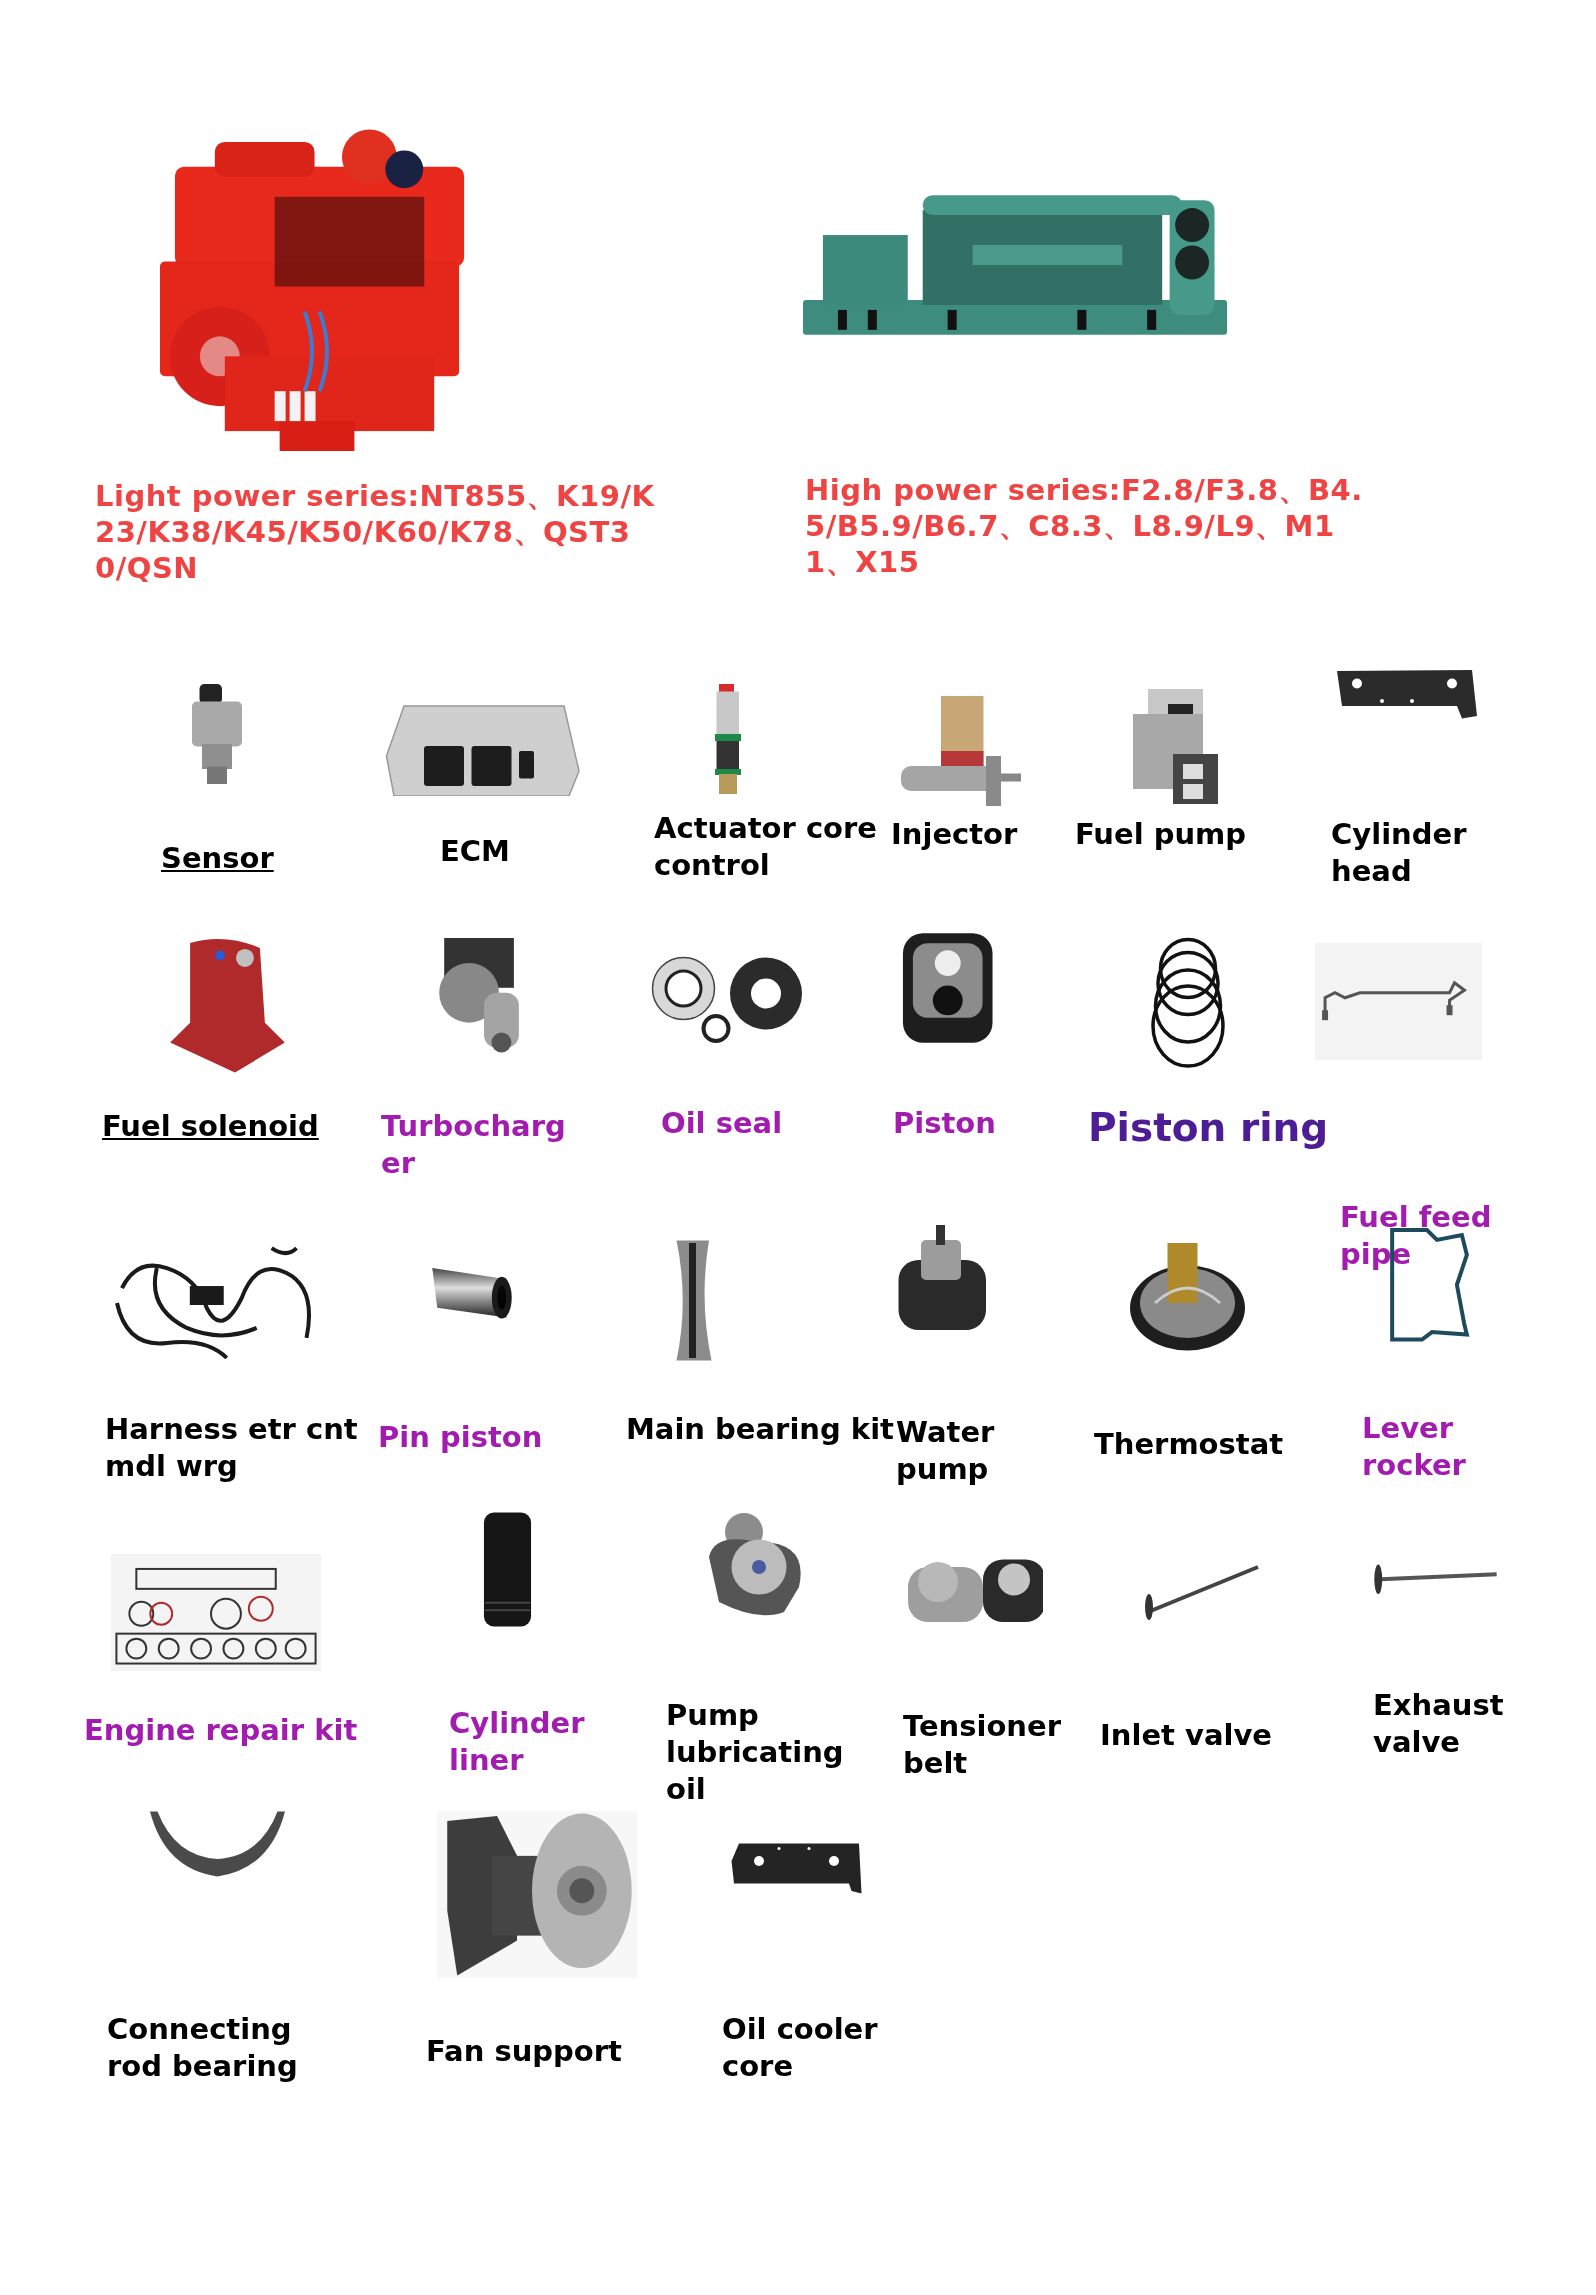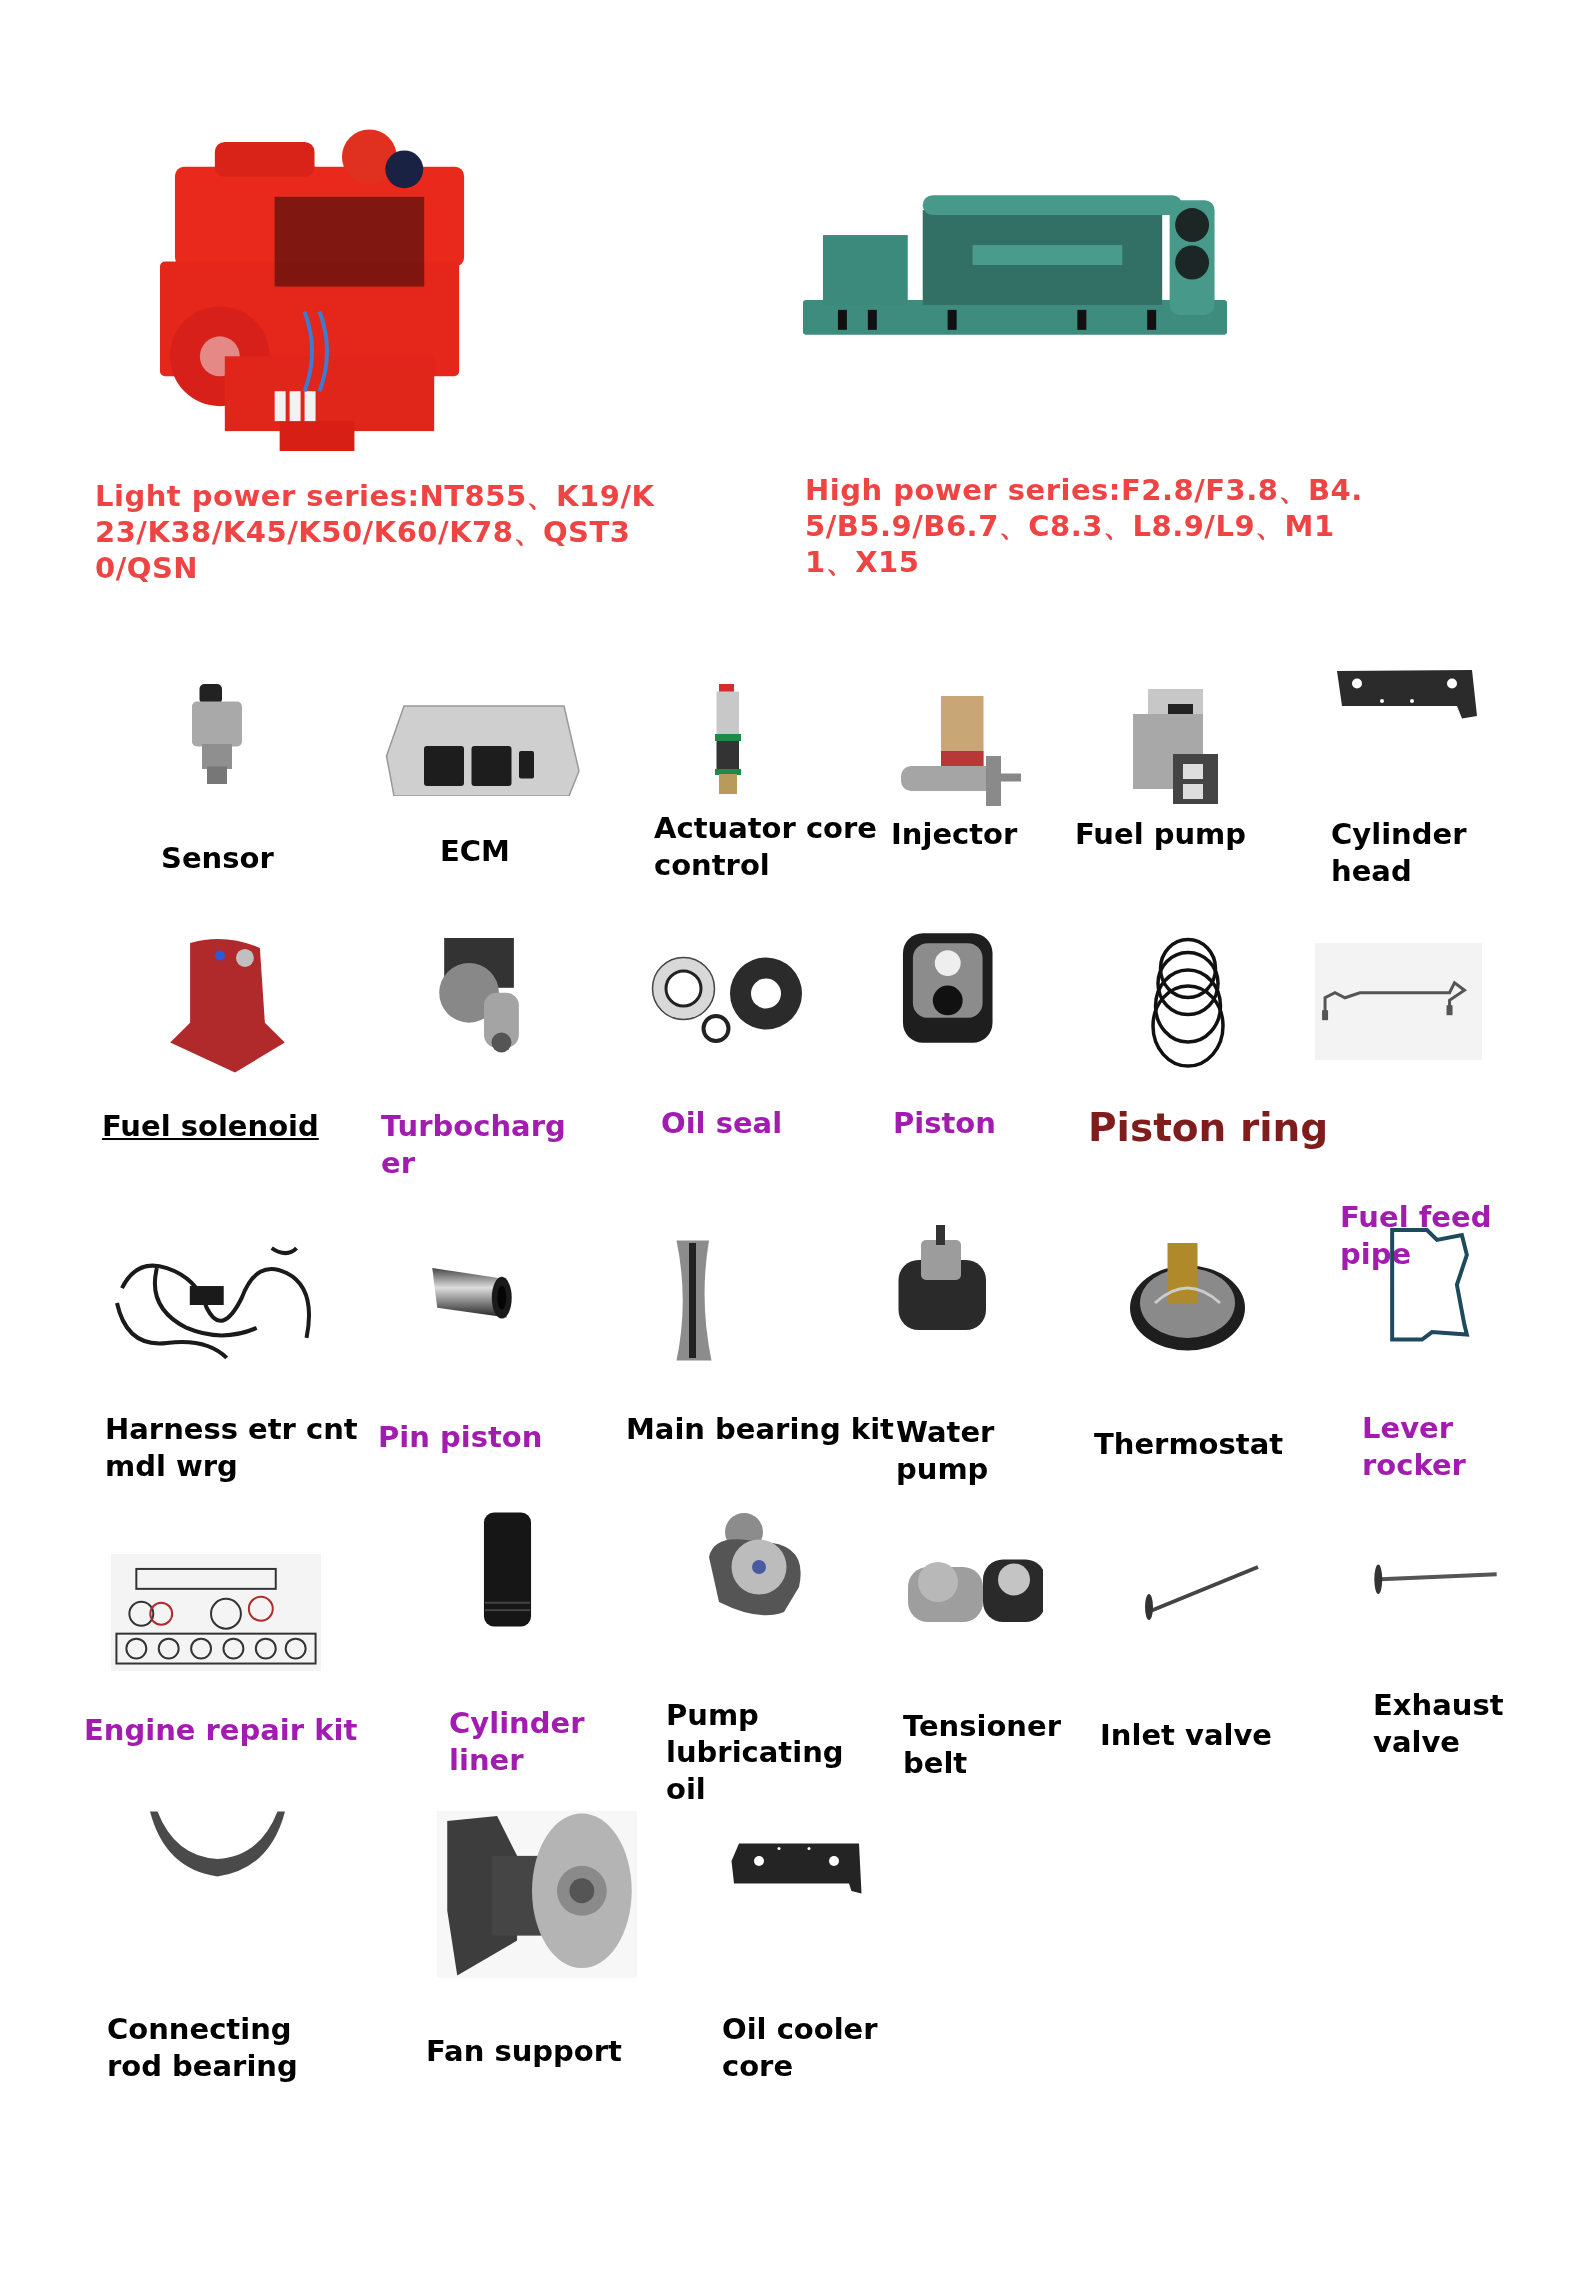--- a/index.html
+++ b/index.html
@@ -2,21 +2,21 @@
 <html style="font-size:8px"><head>
 <meta charset="utf-8">
 <style>
   html, body { margin: 0; padding: 0; background: #ffffff; }
   body { width: 1597px; height: 2295px; position: relative; overflow: hidden;
          font-family: "DejaVu Sans", "Liberation Sans", sans-serif; }
   .abs { position: absolute; }
   .series-text { font-weight: bold; font-size: 29px; line-height: 36px; color: #ef4444; letter-spacing: 0.5px; }
   .label { position: absolute; font-weight: bold; font-size: 29px; line-height: 37px; color: #000; white-space: pre-line; }
   .label.dark { color: #a21caf; }
-  .label.gray { color: #7f1d1d; font-size: 39px; line-height: 45px; }
+  .label.gray { color: #4c1d95; font-size: 39px; line-height: 45px; }
   .img { position: absolute; }
   svg { display: block; }
 </style>
 </head>
 <body>
 
 <div class="img" style="left:155px; top:122px; width:349px; height:334px;">
   <svg width="349" height="334" viewBox="0 0 700 670">
     <rect x="40" y="90" width="580" height="200" rx="18" fill="#e8291c"></rect>
     <rect x="120" y="40" width="200" height="70" rx="20" fill="#d92218"></rect>
@@ -62,21 +62,21 @@
 1、X15</div>
 
 <div class="img" style="left:172px; top:684px; width:90px; height:100px;">
   <svg width="90" height="100" viewBox="0 0 180 200">
       <rect x="55" y="0" width="45" height="40" rx="10" fill="#222"></rect>
       <rect x="40" y="35" width="100" height="90" rx="10" fill="#a9a9a9"></rect>
       <rect x="60" y="120" width="60" height="50" fill="#8f8f8f"></rect>
       <rect x="70" y="165" width="40" height="35" fill="#777"></rect>
     </svg>
 </div>
-<div class="label" style="left:161px; top:840px;">Sensor</div>
+<div class="label" style="left:161px; top:840px;text-decoration:underline;">Sensor</div>
 
 <div class="img" style="left:384px; top:696px; width:200px; height:100px;">
   <svg width="200" height="100" viewBox="0 0 400 200">
       <polygon points="40,20 360,20 390,150 370,200 20,200 5,120" fill="#cfcfcf" stroke="#999" stroke-width="3"></polygon>
       <rect x="80" y="100" width="80" height="80" rx="6" fill="#1d1d1d"></rect>
       <rect x="175" y="100" width="80" height="80" rx="6" fill="#1d1d1d"></rect>
       <rect x="270" y="110" width="30" height="55" rx="4" fill="#1d1d1d"></rect>
     </svg>
 </div>
 <div class="label" style="left:440px; top:833px;">ECM</div>

